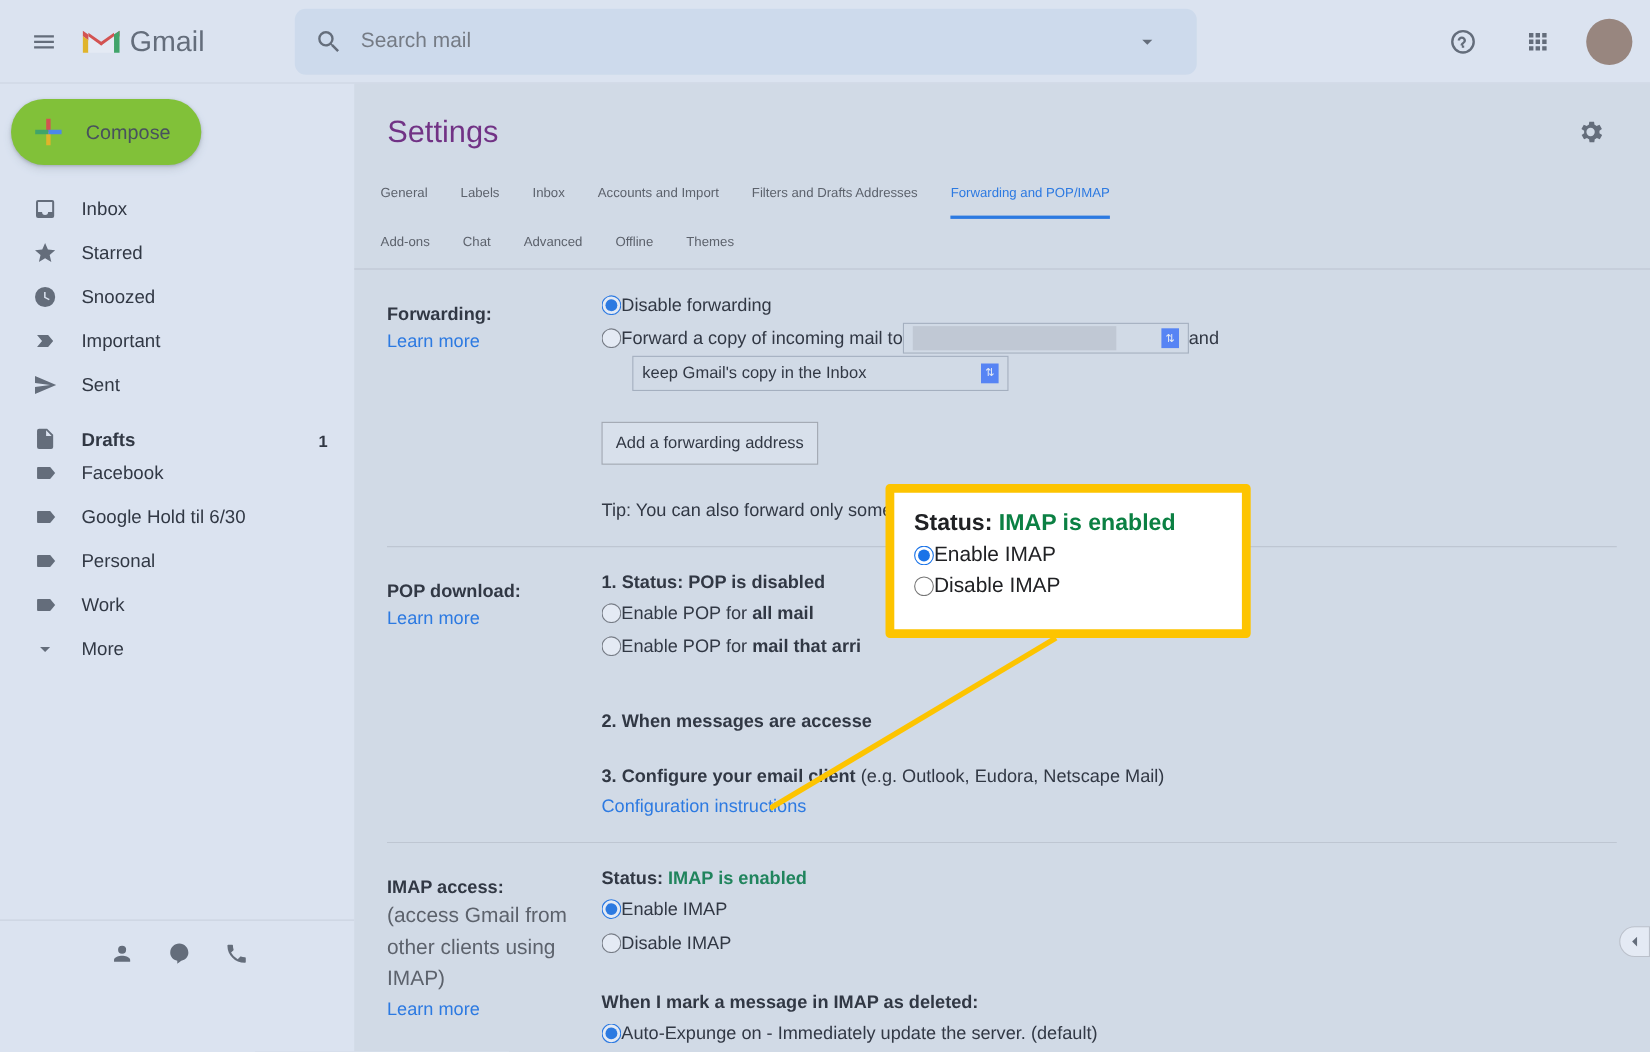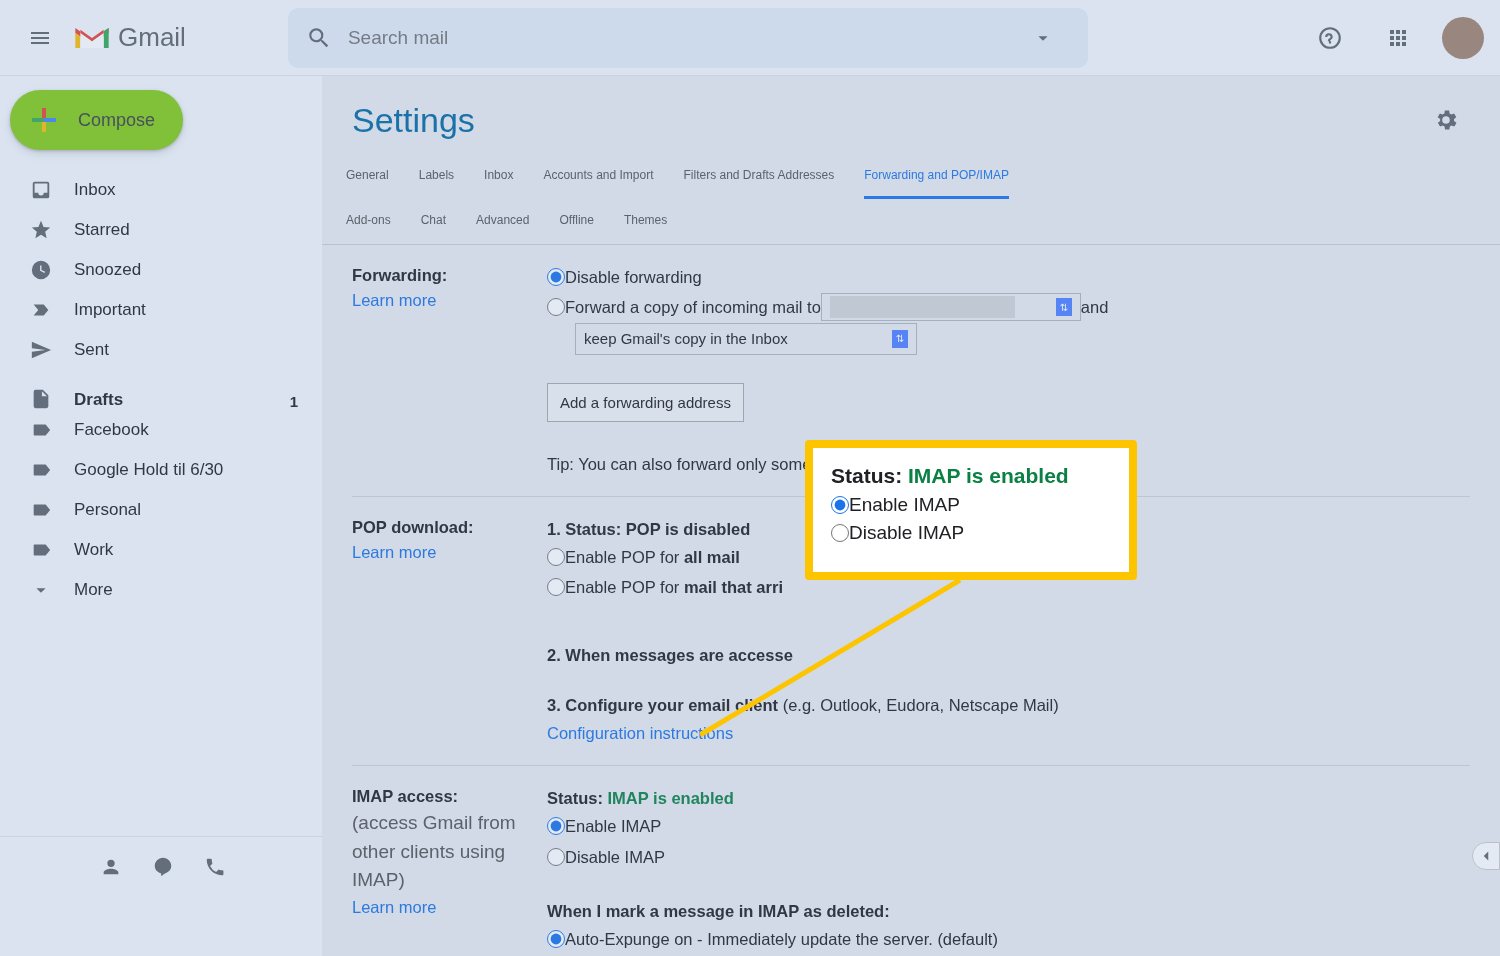--- a/index.html
+++ b/index.html
@@ -6,21 +6,21 @@
 body { font-family: Arial, sans-serif; background: #f4f7fb; width: 1500px; height: 956px; overflow: hidden; position: relative; color: #202124; }
 
 
 .header { display: flex; align-items: center; height: 76px; padding: 0 16px; border-bottom: 1px solid rgba(0,0,0,0.08); }
 .hamburger { width: 48px; height: 48px; display: flex; align-items: center; justify-content: center; cursor: pointer; border-radius: 50%; }
 .hamburger svg { fill: #5f6368; }
 .gmail-logo { display: flex; align-items: center; margin-left: 8px; }
 .gmail-logo .logo-icon { width: 40px; height: 36px; }
 .gmail-logo .logo-text { font-size: 26px; color: #5f6368; margin-left: 6px; font-weight: 400; }
 .search { flex: 0 0 820px; margin-left: 82px; }
-.search-box { display: flex; align-items: center; background: #e3ecf5; border-radius: 10px; height: 60px; padding: 0 18px; margin-left: 20px; }
+.search-box { display: flex; align-items: center; background: #e3ecf5; border-radius: 10px; height: 60px; padding: 0 18px; }
 .search-box svg { fill: #5f6368; margin-right: 16px; }
 .search-box input { flex: 1; background: none; border: none; outline: none; font-size: 19px; color: #5f6368; }
 .search-dropdown { margin-left: auto; }
 .header-right { margin-left: auto; display: flex; align-items: center; gap: 20px; }
 .icon-btn { width: 48px; height: 48px; display: flex; align-items: center; justify-content: center; cursor: pointer; border-radius: 50%; }
 .avatar { width: 42px; height: 42px; border-radius: 50%; background: #a0826d; }
 
 
 .sidebar { position: absolute; left: 0; top: 76px; width: 322px; height: 820px; padding-top: 14px; }
 .compose-btn { display: inline-flex; align-items: center; margin-left: 10px; background: #84cc16; border-radius: 32px; padding: 0 28px 0 16px; height: 60px; box-shadow: 0 1px 3px rgba(60,64,67,.3),0 4px 8px rgba(60,64,67,.15); cursor: pointer; }
@@ -33,34 +33,34 @@
 .nav-item.bold { font-weight: 700; align-items: flex-end; }
 .nav-item .count { margin-left: auto; font-size: 15px; }
 
 
 .bottom-icons { position: absolute; bottom: 0; left: 0; width: 322px; height: 60px; border-top: 1px solid rgba(0,0,0,0.08); display: flex; align-items: center; padding-left: 100px; gap: 30px; }
 .bottom-icons svg { width: 22px; height: 22px; fill: #5f6368; }
 
 
 .main { position: absolute; left: 322px; top: 76px; right: 0; bottom: 0; background: #e8ebee; display: flex; flex-direction: column; }
 .settings-header { display: flex; align-items: center; padding: 20px 30px 10px; }
-.settings-header h1 { font-size: 34px; font-weight: 400; color: #0369a1; }
+.settings-header h1 { font-size: 28px; font-weight: 400; color: #701a75; }
 .settings-header .gear { margin-left: auto; }
 
 
 .tabs { border-bottom: 1px solid rgba(0,0,0,0.12); padding: 0 24px; }
 .tabs-row { display: flex; flex-wrap: wrap; gap: 30px; }
 .tab { padding: 14px 0; font-size: 12px; color: #555; cursor: pointer; border-bottom: 3px solid transparent; }
 .tab.active { color: #1a73e8; border-bottom-color: #1a73e8; }
 
 
 .settings-body { flex: 1; overflow-y: auto; padding: 0 30px 30px; }
 .section { display: flex; padding: 18px 0; border-bottom: 1px solid rgba(0,0,0,0.1); }
 .section-label { width: 195px; flex-shrink: 0; font-size: 16.5px; line-height: 1.5; }
-.section-label b { display: block; }
+.section-label b { display: block; margin-top: 10px; }
 .section-content { flex: 1; font-size: 16.5px; line-height: 1.7; }
 .link { color: #1a73e8; cursor: pointer; }
 .radio-row { display: flex; align-items: center; margin-bottom: 2px; }
 .radio-row input[type=radio] { width: 18px; height: 18px; accent-color: #1a73e8; }
 .select-stub { display: inline-flex; align-items: center; background: #e8ebee; border: 1px solid #b0b6bd; font-size: 15px; padding: 2px 8px; position: relative; }
 .select-stub .arrows { margin-left: auto; width: 16px; height: 18px; background: #4f80ff; display: flex; align-items: center; justify-content: center; color: #fff; font-size: 10px; }
 .email-stub { width: 185px; height: 22px; background: #d3d5d8; }
 .btn-outline { display: inline-block; border: 1px solid #aaa; background: #f1f3f4; padding: 6px 12px; font-size: 15px; cursor: pointer; }
 .muted-sub { font-size: 19px; color: #555; }
 

